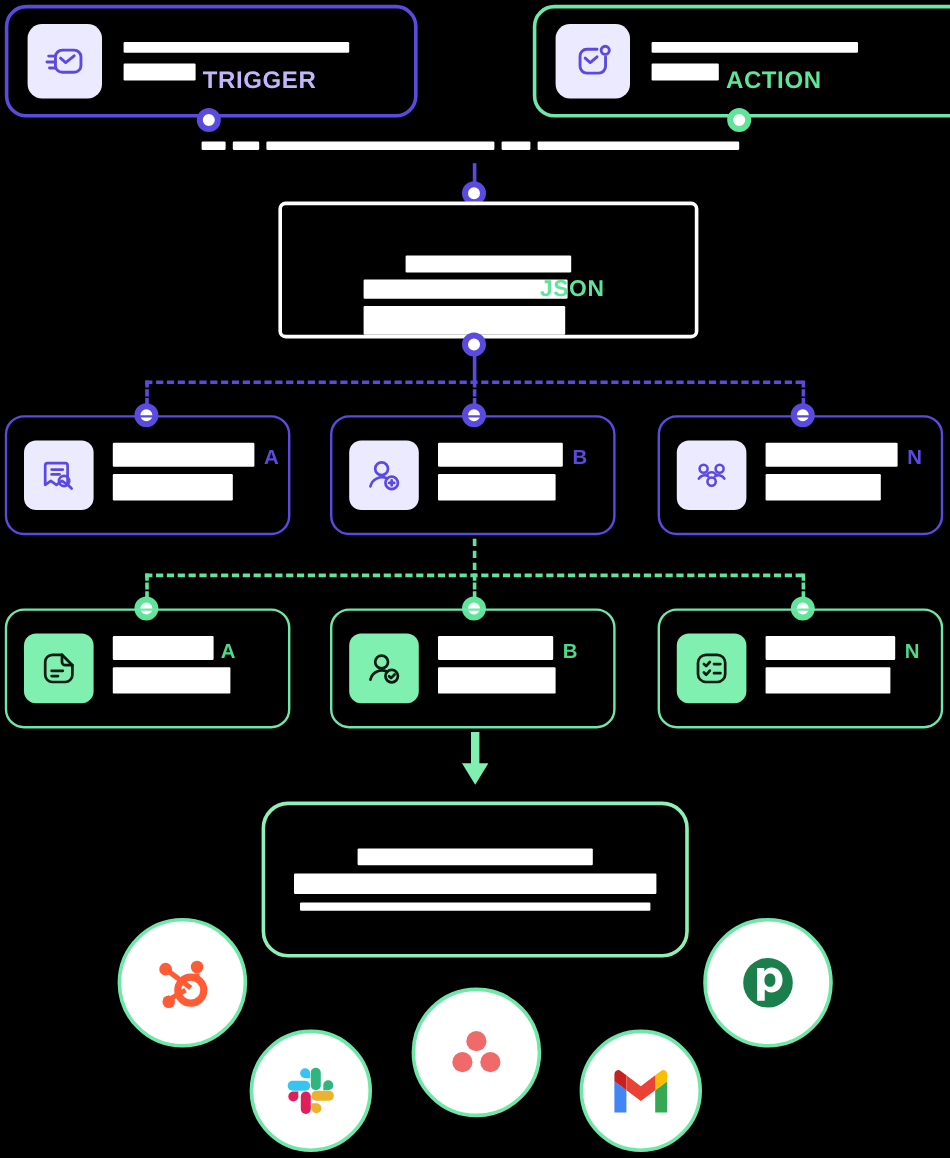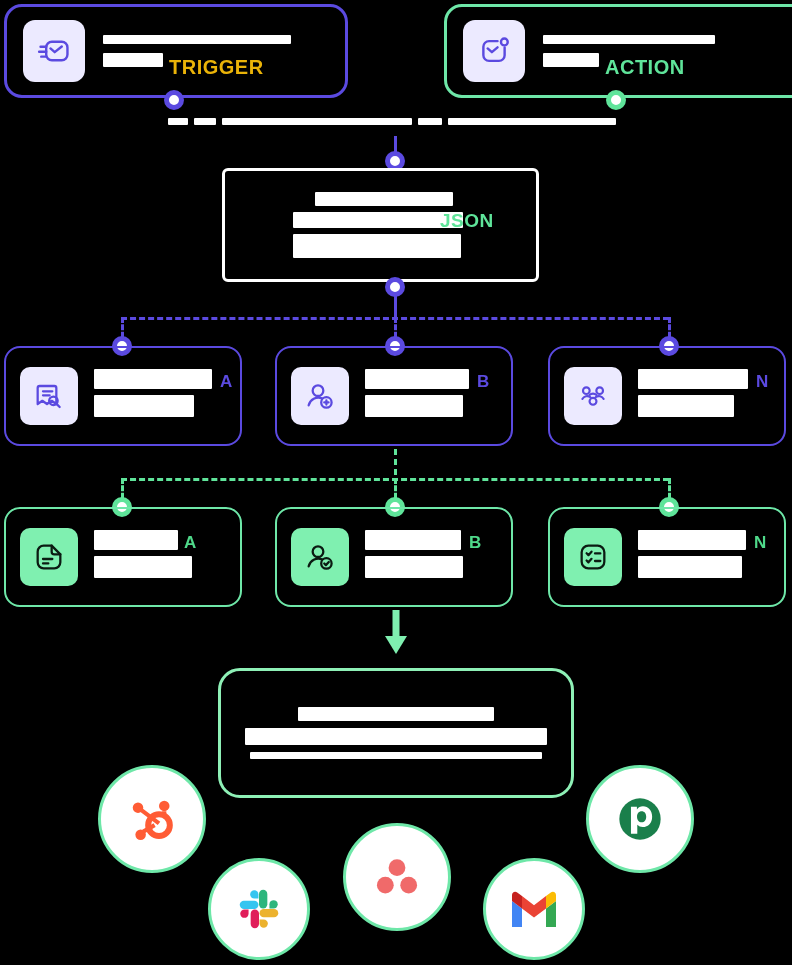--- a/index.html
+++ b/index.html
@@ -52,21 +52,21 @@
   }
   .top-card .tile {
     width: 62px; height: 62px; border-radius: 12px; background: #eceaff;
     display: flex; align-items: center; justify-content: center; flex: 0 0 62px;
   }
   .top-card .lines { margin-left: 18px; position: relative; flex: 1 1 auto; }
   .kicker {
     font-size: 20px; font-weight: 800; letter-spacing: .5px; line-height: 1;
     position: absolute;
   }
-  .kicker.purple { color: #eab308; }
+  .kicker.purple { color: #c4b5fd; }
   .kicker.green  { color: #5fe49a; }
 
   
   .center-box {
     position: absolute; border-radius: 6px;
     border: 3px solid #ffffff;
     display: flex; align-items: center; justify-content: center;
   }
   .json-tag {
     color: #5fe49a; font-size: 19px; font-weight: 800; letter-spacing: .5px;
@@ -148,21 +148,21 @@
   <span class="bar" style="width:20px;height:7px;"></span>
   <span class="bar" style="width:22px;height:7px;"></span>
   <span class="bar" style="width:190px;height:7px;"></span>
   <span class="bar" style="width:24px;height:7px;"></span>
   <span class="bar" style="width:168px;height:7px;"></span>
 </div>
 
 <div class="conn v-solid-p" style="left:394px; top:136px; height:24px;"></div>
 <div class="dot purple" style="left:385px; top:151px;"></div>
 
-<div class="center-box" style="left:222px; top:168px; width:317px; height:114px;">
+<div class="center-box" style="left:232px; top:168px; width:350px; height:114px;align-items:flex-end;">
   <div style="position:relative; width:100%; padding:0 90px;">
     <span class="bar" style="width:138px;height:14px;margin:0 auto 6px auto;"></span>
     <span class="bar" style="width:170px;height:16px;margin-bottom:6px;margin-left:-22px;"></span>
     <span class="bar" style="width:168px;height:24px;margin-left:-22px;"></span>
     <span class="json-tag" style="left:215px; top:18px;">JSON</span>
   </div>
 </div>
 <div class="dot purple" style="left:385px; top:277px;"></div>
 
 <div class="conn v-solid-p" style="left:394px; top:293px; height:25px;"></div>

